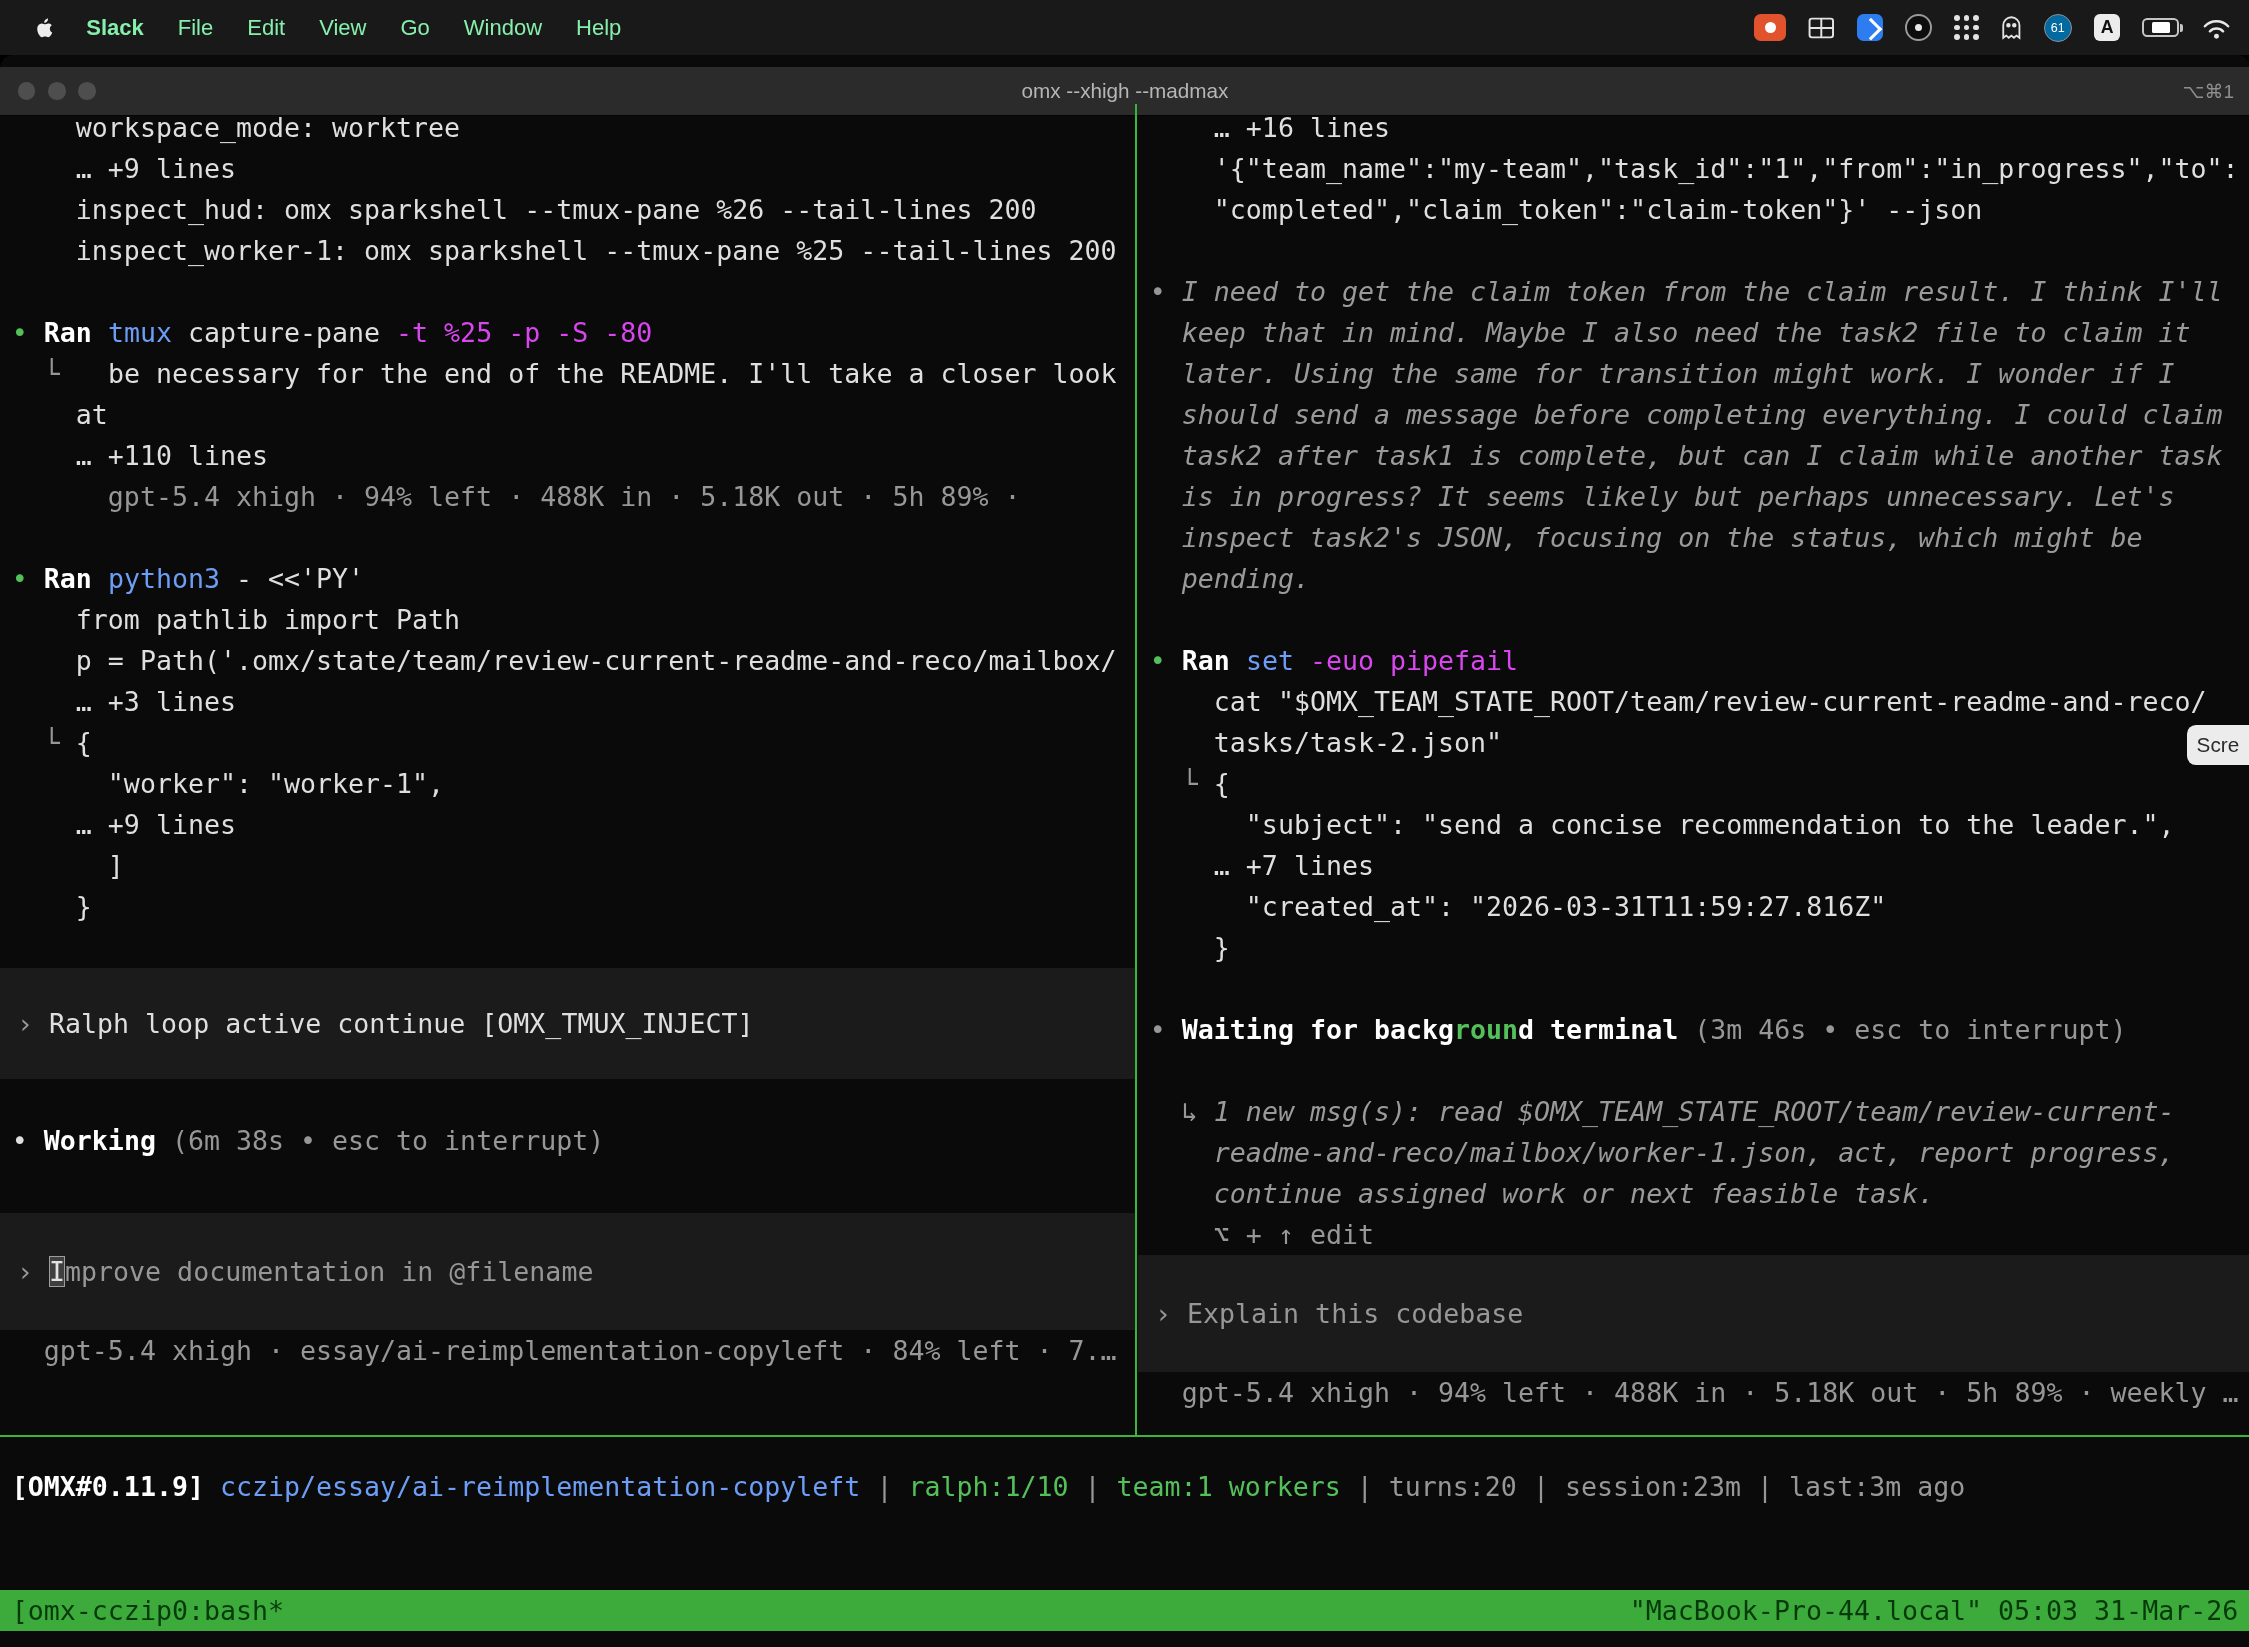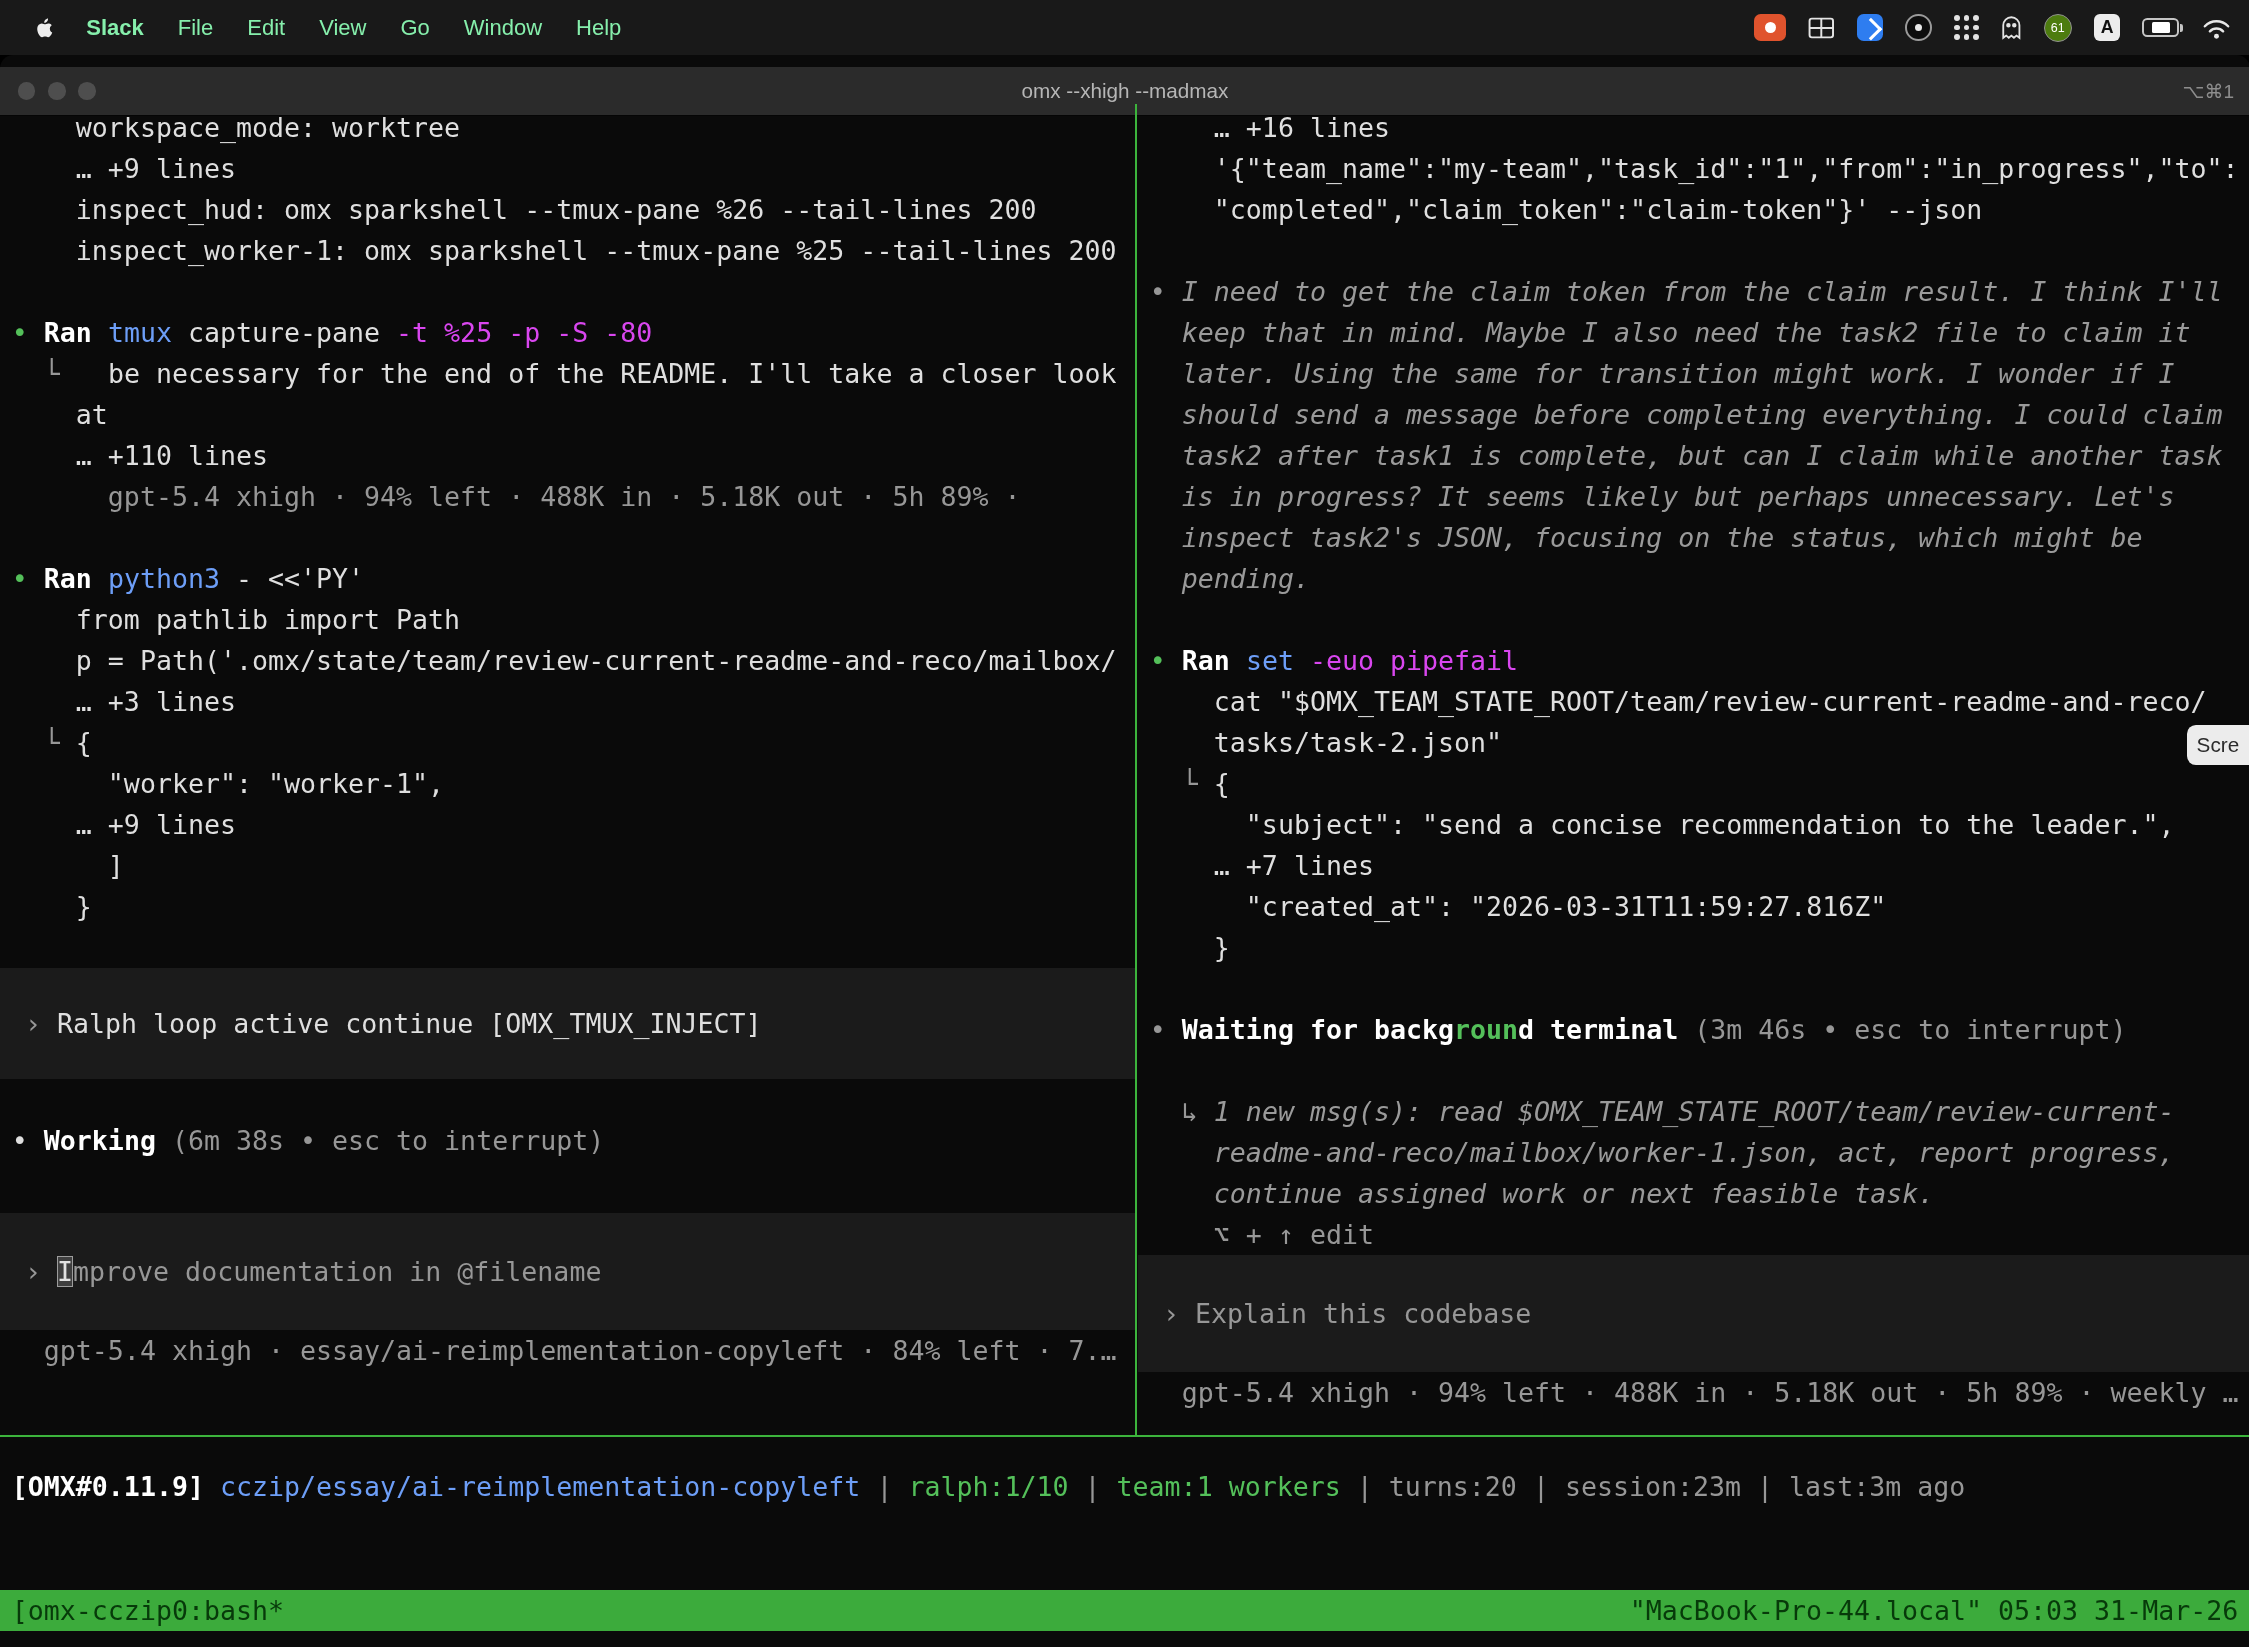--- a/index.html
+++ b/index.html
@@ -18,21 +18,21 @@
   .mbi { display:flex; align-items:center; justify-content:center; }
   .rec { width:32px; height:26.6px; border-radius:6.6px; background:#e0532d; }
   .rec-inner { width:11px; height:11px; border-radius:50%; background:#fff; }
   .blue-app { width:26.6px; height:26.6px; border-radius:6.6px; background:#2e7df0; position:relative; }
   .blue-app::after { content:""; position:absolute; left:6.6px; top:6.6px; width:13.3px; height:13.3px;
                      border-right:3px solid #fff; border-bottom:3px solid #fff; transform:rotate(-45deg); }
   .dark-circle { width:26.6px; height:26.6px; border-radius:50%; background:#0d0d0d; border:2.2px solid #9a9a9a; }
   .dark-circle::after { content:""; display:block; width:7.4px; height:7.4px; margin:7.4px auto; border-radius:50%; background:#e8e8e8; }
   .dots { display:grid; grid-template-columns:repeat(3,5.9px); grid-template-rows:repeat(3,5.9px); gap:3.7px; }
   .dots span { width:5.9px; height:5.9px; border-radius:50%; background:#e3e3e3; }
-  .badge61 { width:28px; height:28px; border-radius:50%; background:#4d7c0f; border:1.5px solid #8f8f8f;
+  .badge61 { width:28px; height:28px; border-radius:50%; background:#0369a1; border:1.5px solid #8f8f8f;
              color:#fff; font-size:12.5px; display:flex; align-items:center; justify-content:center; }
   .input-src { width:26.6px; height:26.6px; border-radius:5.9px; background:#ececec; color:#111;
                font-size:17.7px; font-weight:bold; display:flex; align-items:center; justify-content:center; }
   .battery { width:37px; height:19px; border:2.2px solid #c5c5c5; border-radius:5.2px; position:relative; padding:2.2px; }
   .battery::after { content:""; position:absolute; right:-5.9px; top:4.4px; width:3.7px; height:8px;
                     background:#c5c5c5; border-radius:0 2.2px 2.2px 0; }
   .battery .fill { display:block; height:100%; width:61%; background:#fff; border-radius:1.5px; }
 
   
   .window { position:absolute; top:55px; left:0; width:2250px; height:1593px;
@@ -56,21 +56,21 @@
   .tl { height:41px; white-space:pre; overflow:hidden; }
   .tl span.b  { color:#ffffff; font-weight:bold; }
   .tl span.d  { color:#979797; }
   .tl span.g  { color:#54c05a; }
   .tl span.bg { color:#54c05a; font-weight:bold; }
   .tl span.bl { color:#6d9ef7; }
   .tl span.r  { color:#d946ef; }
   .tl span.i  { color:#9a9a9a; font-style:italic; }
   .tl span.cur { background:#3f3f3f; outline:1.5px solid #9d9d9d; outline-offset:-1.5px; color:#e2e2e2; }
 
-  .band { background:#1b1b1b; margin-left:-11.8px; padding-left:25px; width:calc(100% + 11.8px);
+  .band { background:#1b1b1b; margin-left:-11.8px; padding-left:17px; width:calc(100% + 11.8px);
           display:flex; align-items:center; }
   .band-inject { height:111px; }
   .band-input  { height:117px; }
   .pane-left .band-input { margin-top:11px; }
 
   
   .omx-status { position:absolute; left:11.8px; top:1411px; height:41px; width:2229px; overflow:hidden;
                 font-family:"DejaVu Sans Mono","Liberation Mono","DejaVu Sans",monospace;
                 font-size:26.6px; line-height:41px; }
   .tmux-bar { position:absolute; left:0; top:1535px; width:100%; height:41px; background:#3cab3c;

